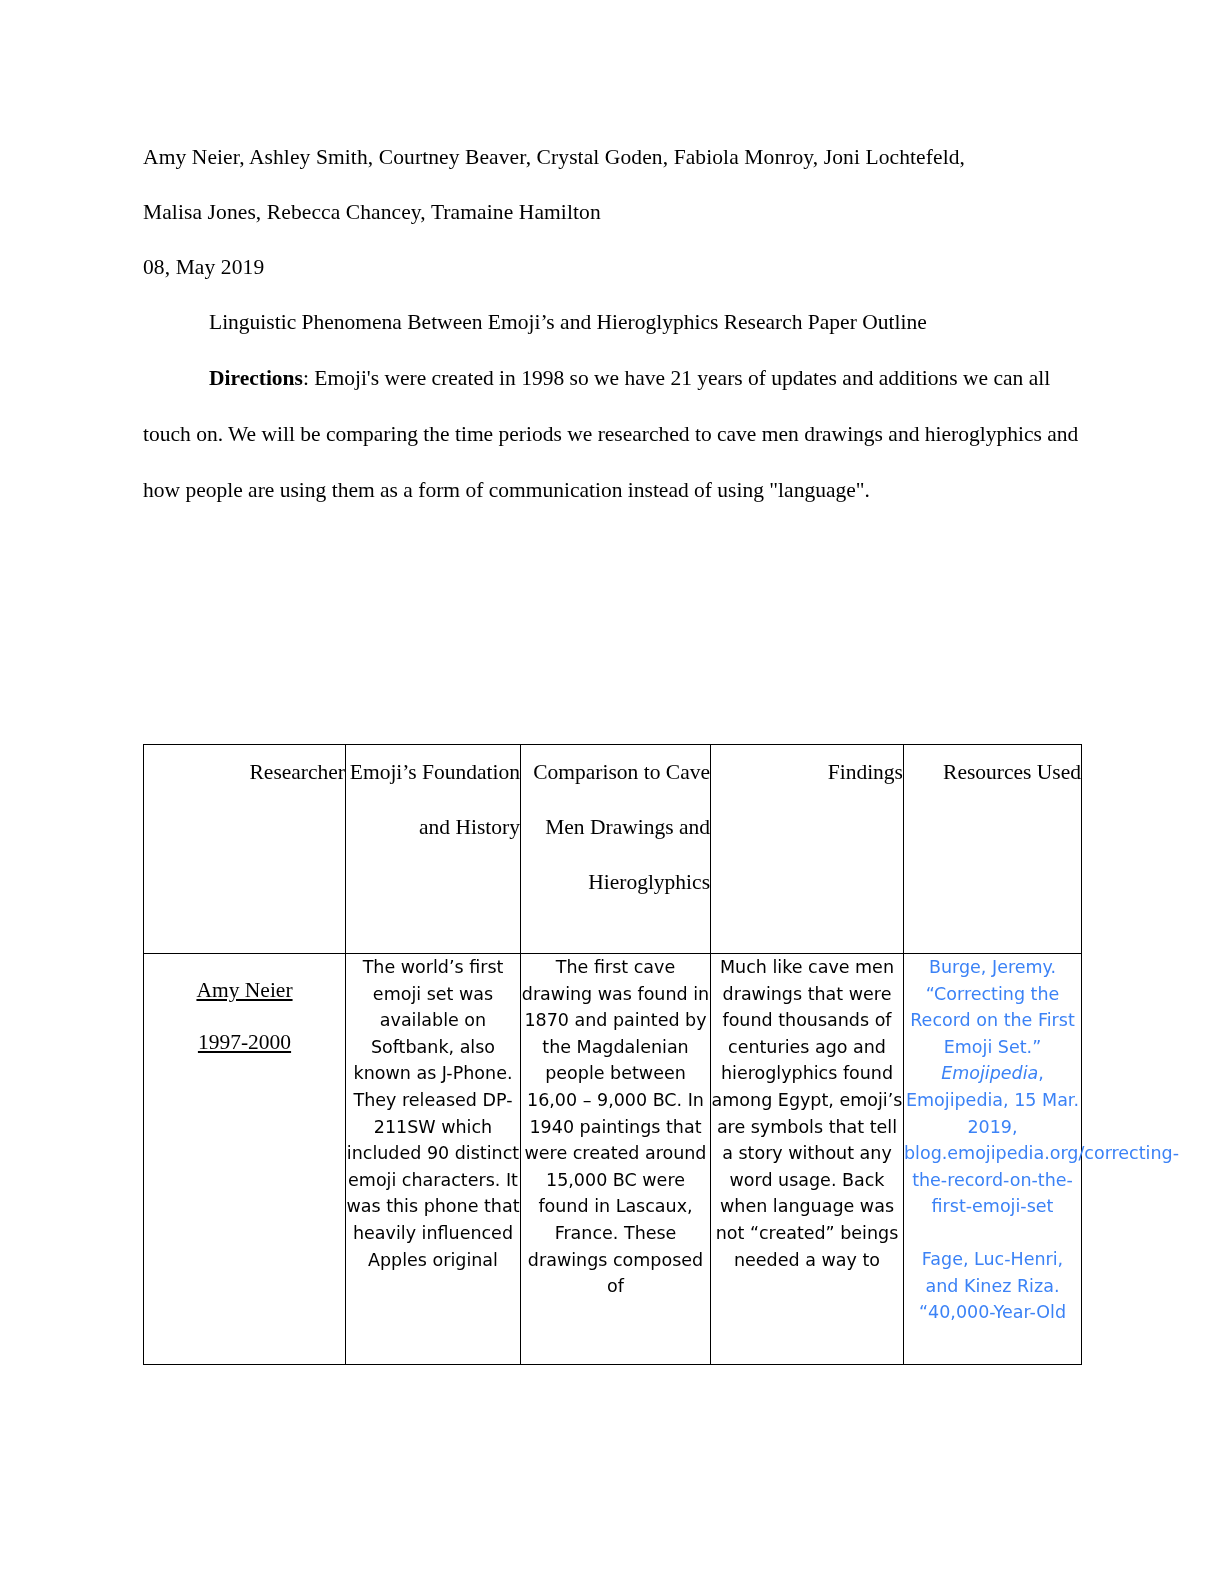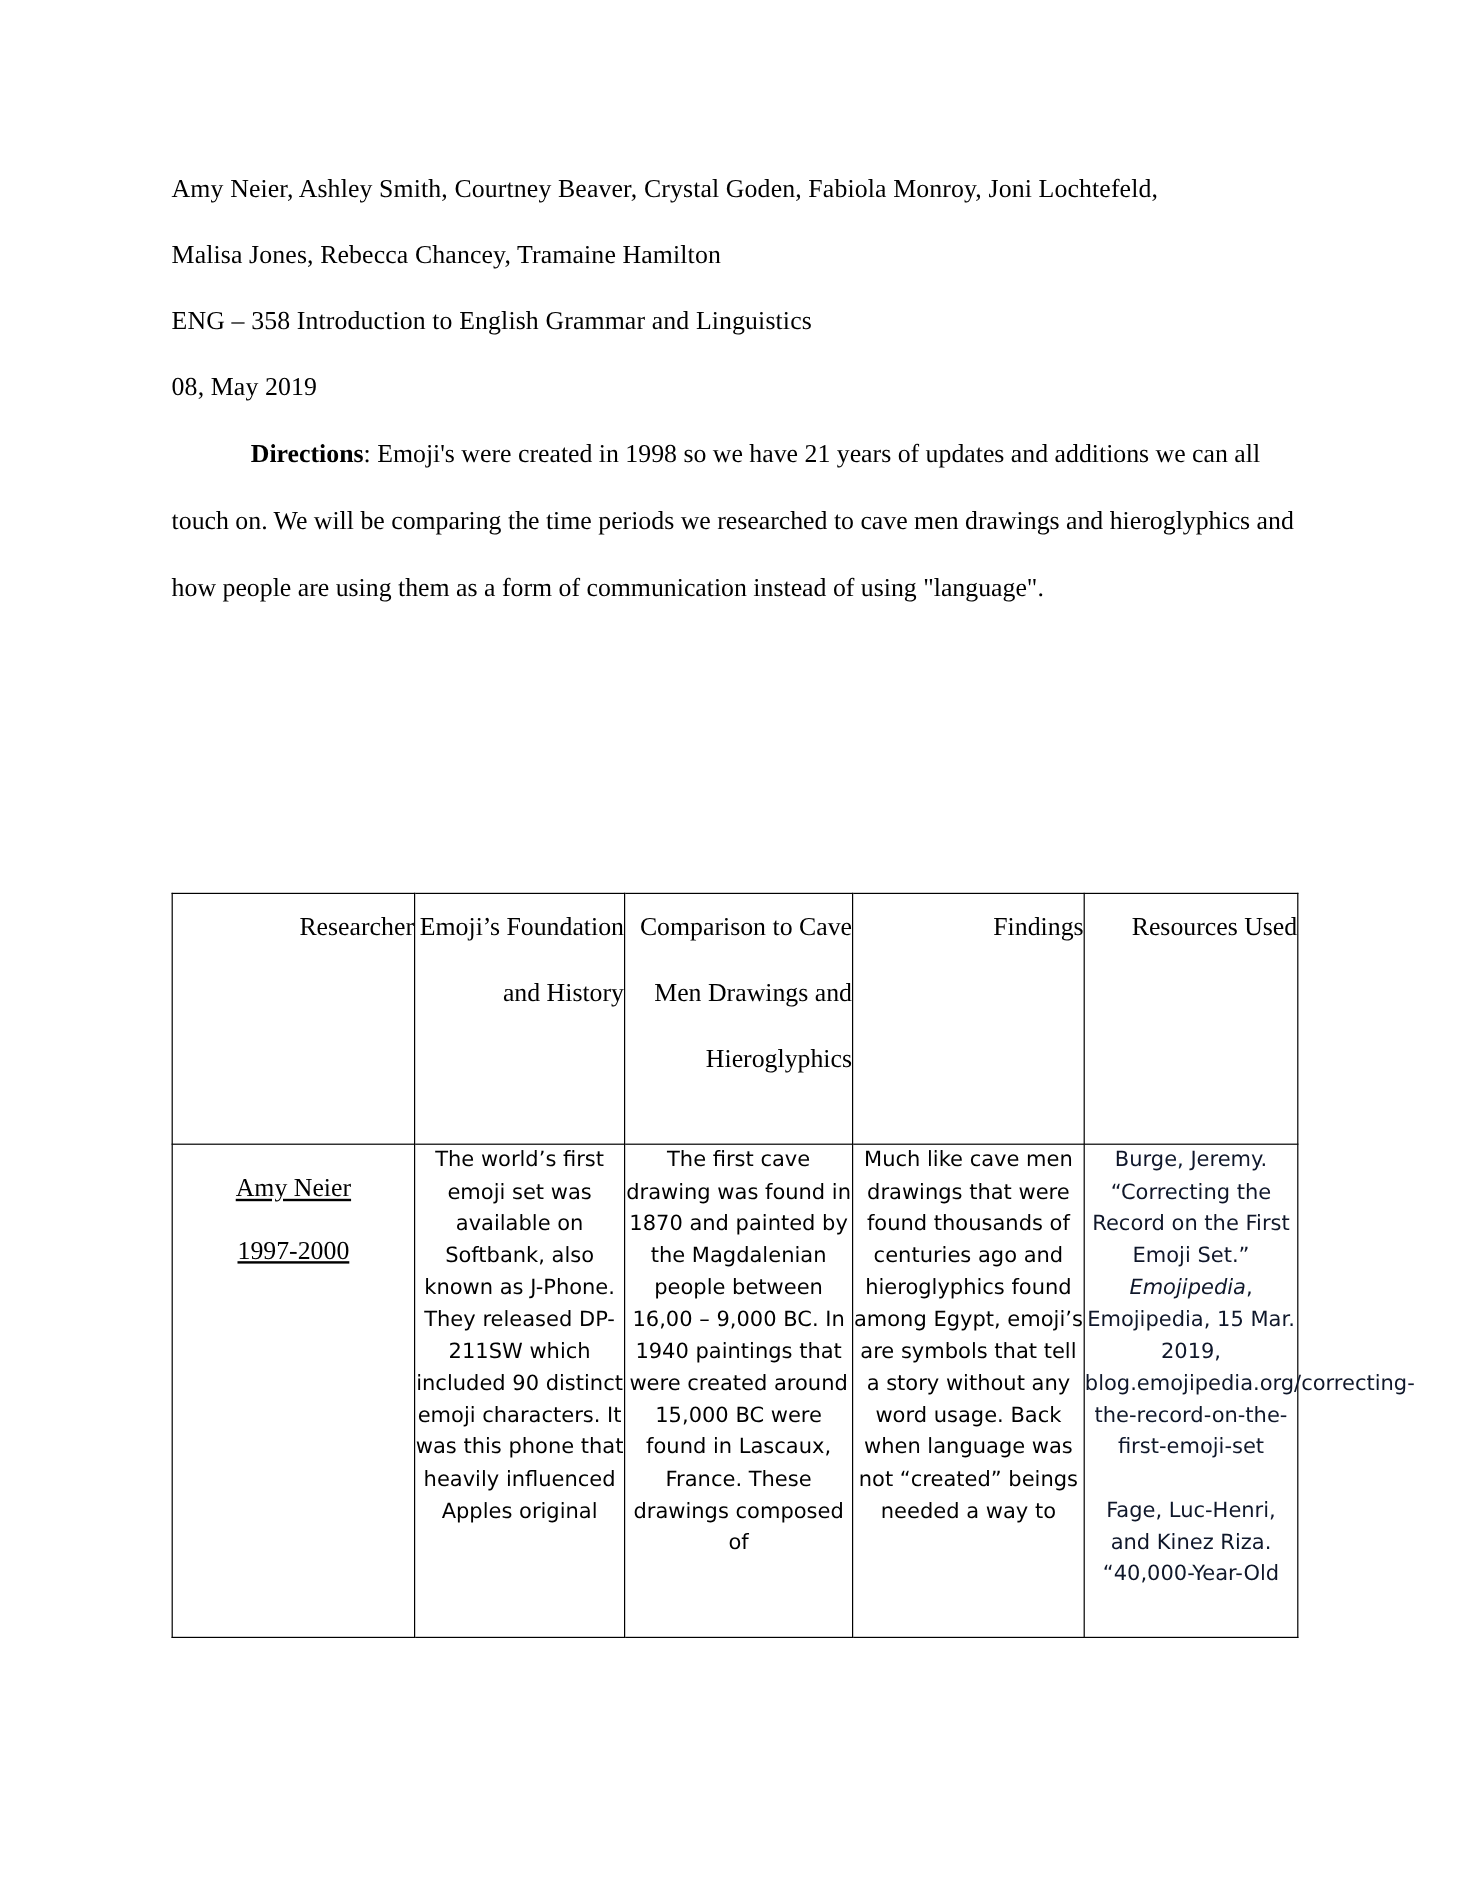--- a/index.html
+++ b/index.html
@@ -93,39 +93,39 @@
     vertical-align: top;
     text-align: center;
   }
   .body-cell.serif-name {
     font-family: "Liberation Serif", serif;
     font-size: 21.5px;
     line-height: 52px;
     padding-top: 10px;
   }
   .res-cell {
-    color: #0f172a;
+    color: #3b82f6;
   }
   .res-cell .gap {
     display: block;
     height: 26px;
   }
   .italic { font-style: italic; }
   .cellwrap { display: block; text-decoration: underline; }
 </style>
 </head>
 <body>
 
 <div class="page">
 
   <div class="content">
     <div class="hdr-line">Amy Neier, Ashley Smith, Courtney Beaver, Crystal Goden, Fabiola Monroy, Joni Lochtefeld,</div>
     <div class="hdr-line">Malisa Jones, Rebecca Chancey, Tramaine Hamilton</div>
-    <div class="hdr-line">ENG – 358 Introduction to English Grammar and Linguistics</div>
     <div class="hdr-line">08, May 2019</div>
+    <div class="title-line">Linguistic Phenomena Between Emoji’s and Hieroglyphics Research Paper Outline</div>
 
 
     <div class="para">
       <span class="indent"></span><span class="bold">Directions</span><span>: Emoji's were created in 1998 so we have 21 years of updates and additions we can all touch on. We will be comparing the time periods we researched to cave men drawings and hieroglyphics and how people are using them as a form of communication instead of using "language".</span>
     </div>
   </div>
 
   <table class="matrix">
     <colgroup>
       <col class="col1">

